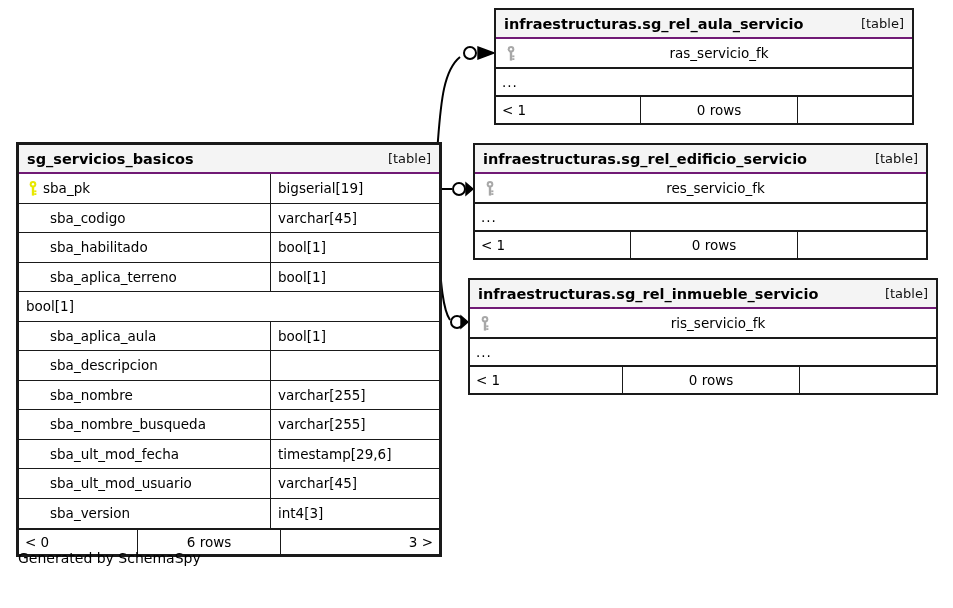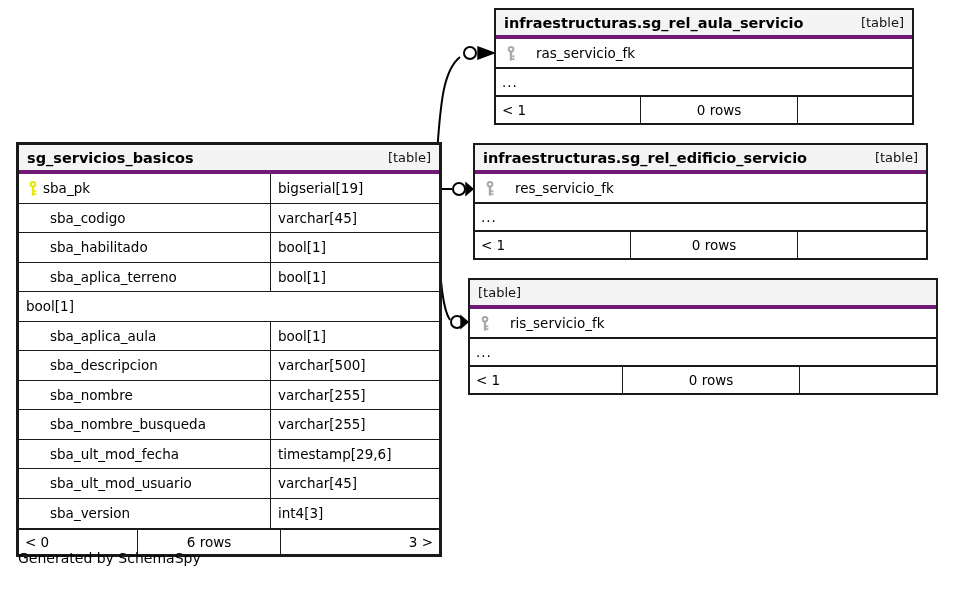--- a/index.html
+++ b/index.html
@@ -34,21 +34,21 @@
     background: #ffffff;
     border: 2px solid #1a1a1a;
     box-sizing: border-box;
     font-size: 13.5px;
     color: #000000;
   }
   .entity.thick { border-width: 3px; }
 
   .ent-header {
     background: #f4f4f4;
-    border-bottom: 4px solid #701a75;
+    border-bottom: 2px solid #701a75;
     box-sizing: border-box;
     display: flex;
     align-items: center;
     justify-content: space-between;
     padding: 0 8px;
     height: 29px;
     font-weight: bold;
     font-size: 14.5px;
     white-space: nowrap;
   }
@@ -128,21 +128,21 @@
     align-items: center;
     box-sizing: border-box;
     height: 30px;
     border-bottom: 2px solid #1a1a1a;
     position: relative;
     white-space: nowrap;
   }
   .rel-fkrow .key { position: absolute; left: 9px; top: 7px; }
   .rel-fkrow .fk-label {
     width: 100%;
-    text-align: left;
+    text-align: center;
     padding-right: 10px;
     box-sizing: border-box;
     padding-left: 40px;
   }
   .rel-dots {
     display: flex;
     align-items: center;
     box-sizing: border-box;
     height: 28px;
     border-bottom: 2px solid #1a1a1a;
@@ -255,23 +255,20 @@
           <div class="col-name">
             <span class="indent">sba_aplica_aula</span>
           </div>
           <div class="col-type">
             <span>bool[1]</span>
           </div>
         </div>
         <div class="ent-row">
           <div class="col-name">
             <span class="indent">sba_descripcion</span>
-          </div>
-          <div class="col-type">
-            <span>varchar[500]</span>
           </div>
         </div>
         <div class="ent-row">
           <div class="col-name">
             <span class="indent">sba_nombre</span>
           </div>
           <div class="col-type">
             <span>varchar[255]</span>
           </div>
         </div>
@@ -360,20 +357,21 @@
     <div class="rel-dots">...</div>
     <div class="ent-foot" style="border-top:none">
       <div class="fcell foot-left" style="width:155px">&lt; 1</div>
       <div class="fcell foot-mid" style="width:168px">0 rows</div>
       <div class="fcell foot-right" style="flex:1"></div>
     </div>
   </div>
 
   <div class="entity" id="rel-inmueble">
     <div class="ent-header">
+      <span>infraestructuras.sg_rel_inmueble_servicio</span>
       <span class="tbl-tag">[table]</span>
     </div>
     <div class="rel-fkrow">
       <span class="key">
         <svg width="12" height="15" viewBox="0 0 12 15">
           <circle cx="6" cy="3.3" r="3.3" fill="#a8a8a8"></circle>
           <circle cx="6" cy="3.3" r="1.2" fill="#ffffff"></circle>
           <rect x="4.8" y="5.6" width="2.4" height="9" fill="#a8a8a8"></rect>
           <rect x="7.2" y="9.4" width="2.2" height="1.8" fill="#a8a8a8"></rect>
           <rect x="7.2" y="12.2" width="2.2" height="1.8" fill="#a8a8a8"></rect>

